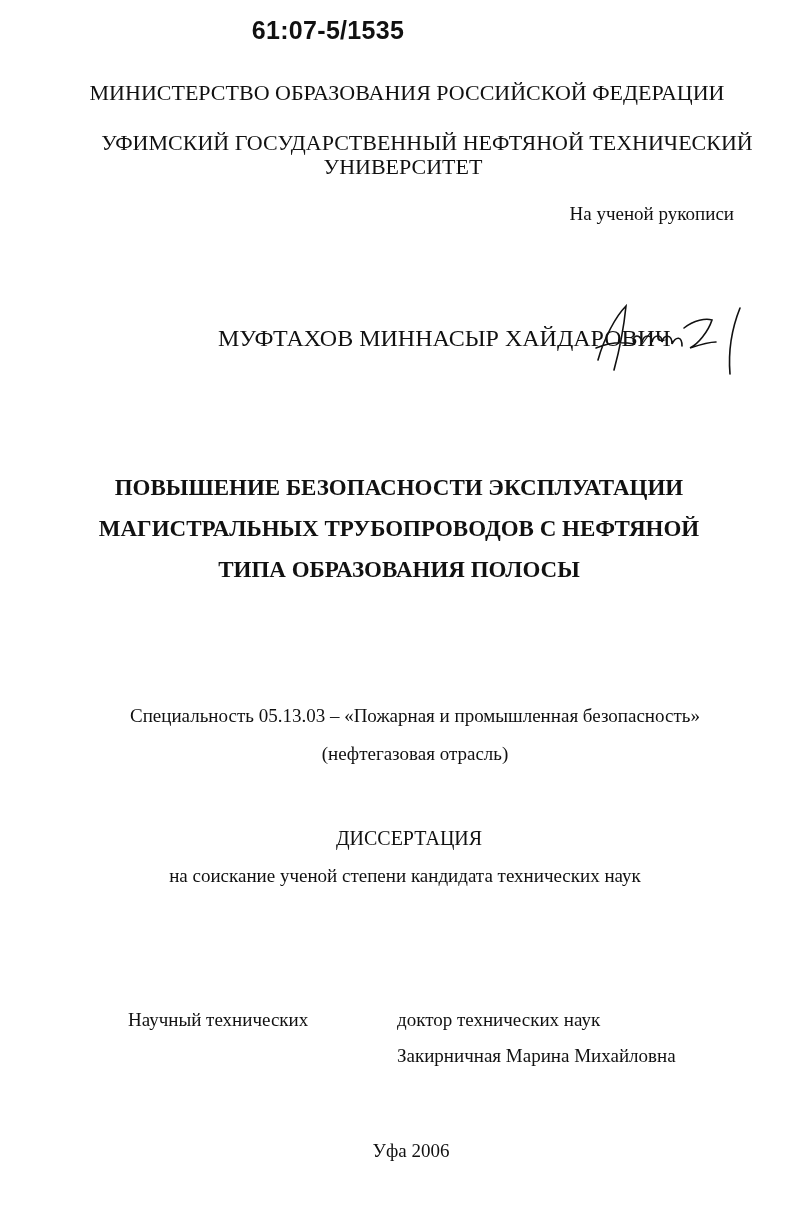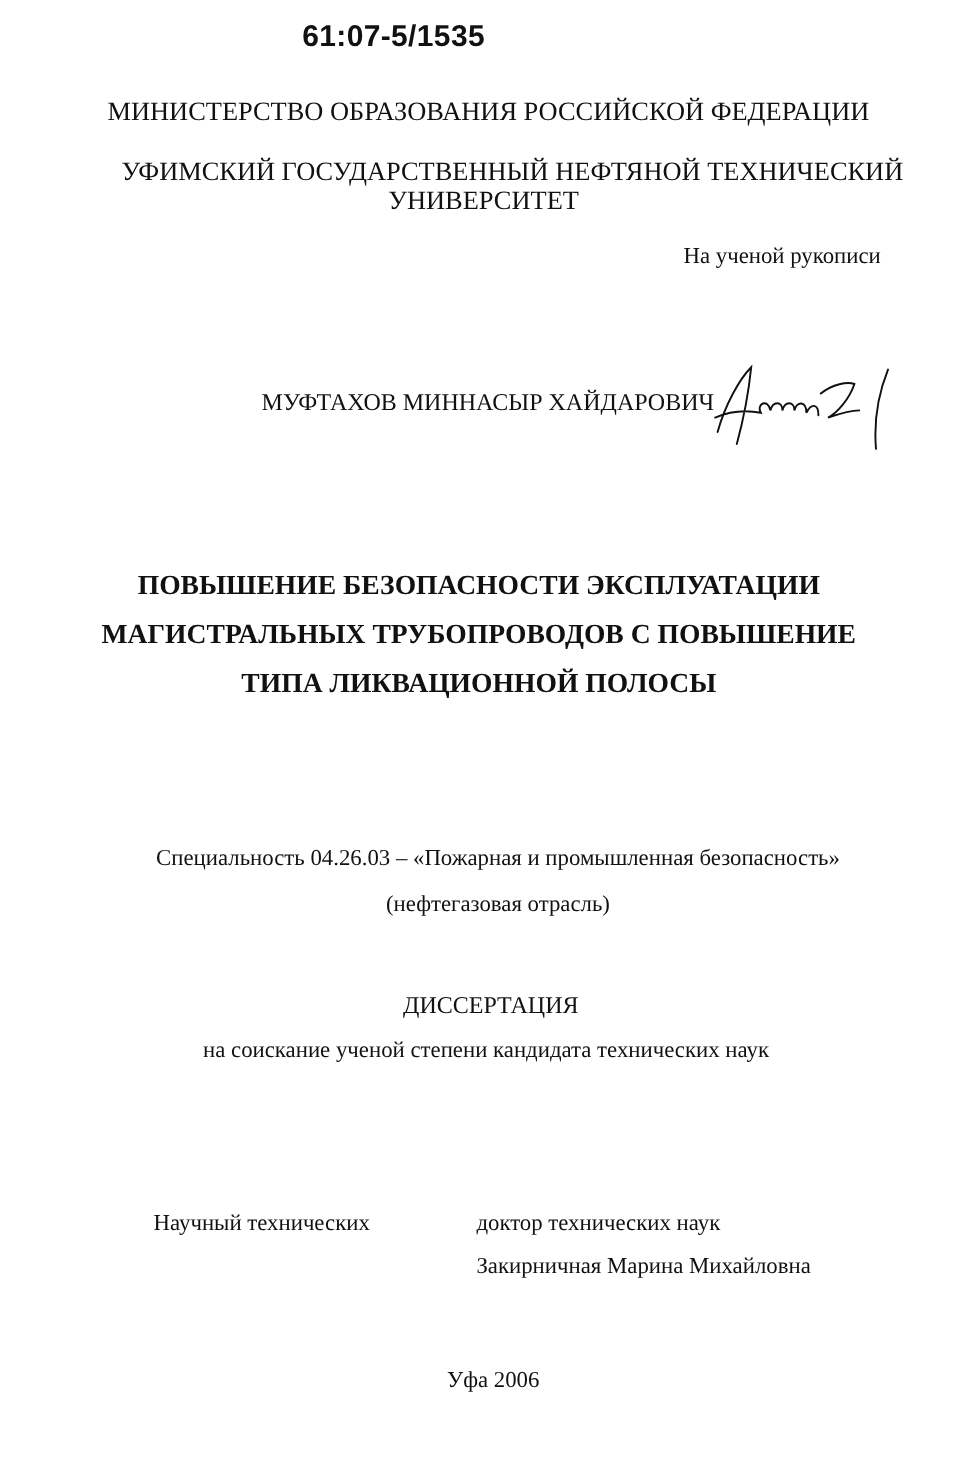--- a/index.html
+++ b/index.html
@@ -4,21 +4,21 @@
 <style>
   html, body { margin: 0; padding: 0; background: #ffffff; }
   body { width: 798px; height: 1227px; position: relative; overflow: hidden; color: #111; font-family: "Liberation Serif", serif; }
   .abs { position: absolute; white-space: nowrap; }
   .code { font-family: "Liberation Sans", sans-serif; font-weight: bold; font-size: 25px; left: 0; width: 656px; text-align: center; top: 16px; letter-spacing: 0.3px; }
   .center { left: 0; width: 798px; text-align: center; }
   .ministry { top: 80px; font-size: 22px; left: 8px; }
   .univ1 { top: 130px; font-size: 22px; left: 28px; }
   .univ2 { top: 154px; font-size: 22px; left: 4px; }
   .rights { top: 203px; right: 64px; font-size: 19px; }
-  .author { top: 325px; left: 218px; font-size: 20px; }
+  .author { top: 325px; left: 218px; font-size: 24px; }
   .sig { position: absolute; left: 590px; top: 298px; }
   .title { font-weight: bold; font-size: 23px; line-height: 41px; top: 467px; }
   .spec1 { top: 705px; left: 130px; font-size: 19px; }
   .spec2 { top: 743px; left: 0; width: 798px; text-align: center; font-size: 19px; padding-left: 32px; box-sizing: border-box; }
   .diss { top: 827px; font-size: 20px; left: 10px; }
   .degree { top: 865px; font-size: 19px; left: 6px; }
   .supLabel { top: 1009px; left: 128px; font-size: 19px; }
   .supDeg { top: 1009px; left: 397px; font-size: 19px; font-family: Liberation Serif, serif; }
   .supName { top: 1045px; left: 397px; font-size: 19px; }
   .city { top: 1140px; font-size: 19px; left: 12px; }
@@ -34,25 +34,25 @@
 
 <div class="abs rights">На ученой рукописи</div>
 
 <div class="abs author">МУФТАХОВ МИННАСЫР ХАЙДАРОВИЧ</div>
 <svg class="sig" width="170" height="80" viewBox="0 0 170 80">
   <path d="M8,62 C14,40 26,18 36,8 C34,28 30,50 24,72 M6,50 C20,44 34,44 44,46 C40,38 50,34 52,44 C54,36 62,36 62,44 C64,36 72,36 72,44 C74,36 82,36 82,46 C86,38 92,38 92,48 M94,30 C104,22 116,20 122,22 C118,34 108,46 100,50 C112,46 120,44 126,44 M150,10 C142,30 138,52 140,76" stroke="#111" stroke-width="1.6" fill="none" stroke-linecap="round"></path>
 </svg>
 
 <div class="abs center title">
   <div>ПОВЫШЕНИЕ БЕЗОПАСНОСТИ ЭКСПЛУАТАЦИИ</div>
-  <div>МАГИСТРАЛЬНЫХ ТРУБОПРОВОДОВ С ПОВЫШЕНИЕ</div>
-  <div>ТИПА ЛИКВАЦИОННОЙ ПОЛОСЫ</div>
+  <div>МАГИСТРАЛЬНЫХ ТРУБОПРОВОДОВ С НЕФТЯНОЙ</div>
+  <div>ТИПА ОБРАЗОВАНИЯ ПОЛОСЫ</div>
 </div>
 
-<div class="abs spec1">Специальность  04.26.03 – «Пожарная и промышленная безопасность»</div>
+<div class="abs spec1">Специальность  05.13.03 – «Пожарная и промышленная безопасность»</div>
 <div class="abs spec2">(нефтегазовая отрасль)</div>
 
 <div class="abs center diss">ДИССЕРТАЦИЯ</div>
 <div class="abs center degree">на соискание ученой степени кандидата технических наук</div>
 
 <div class="abs supLabel">Научный технических</div>
 <div class="abs supDeg">доктор технических наук</div>
 <div class="abs supName">Закирничная Марина Михайловна</div>
 
 <div class="abs center city">Уфа 2006</div>

